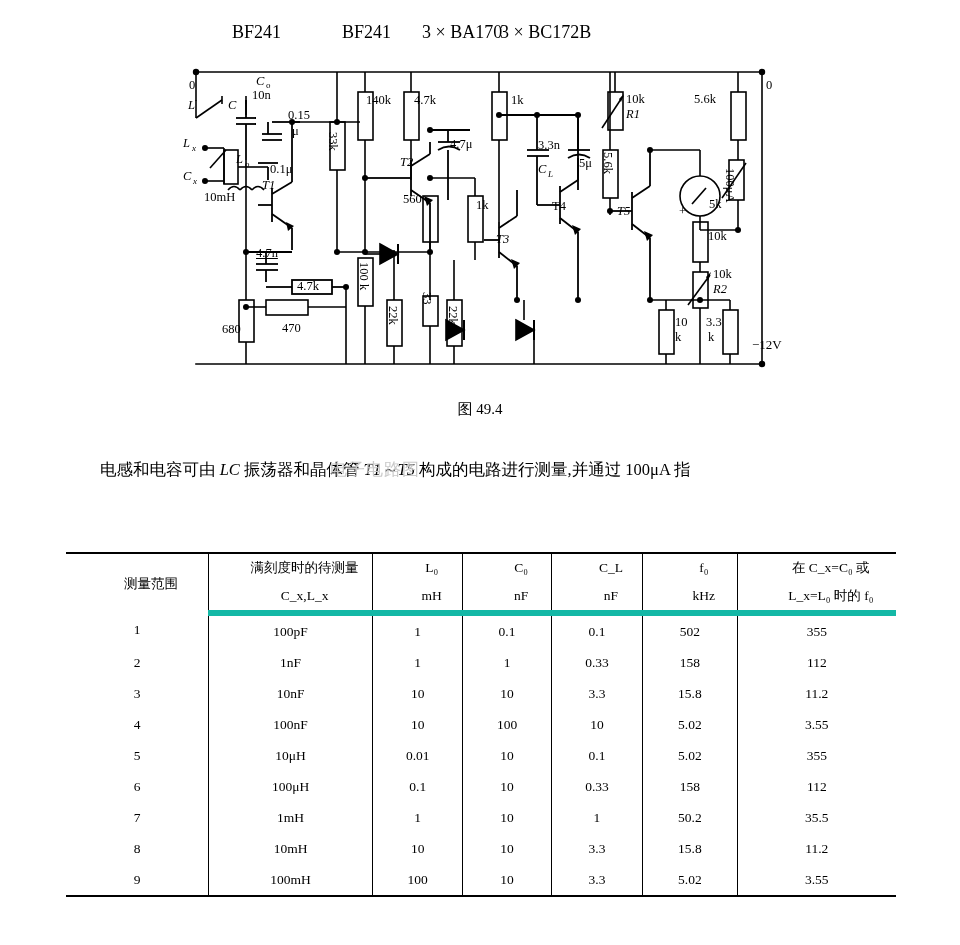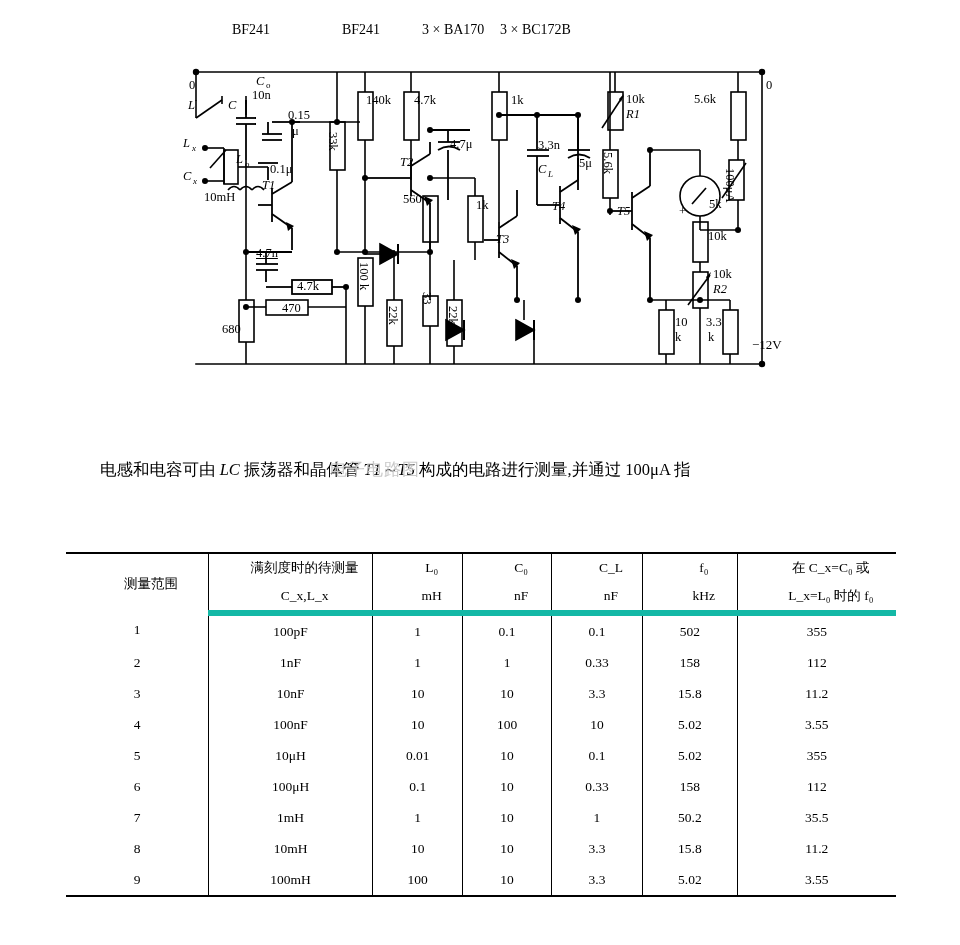--- a/index.html
+++ b/index.html
@@ -31,21 +31,21 @@
   }
   .schematic svg {
     display: block;
   }
   .dev-labels {
     position: absolute;
     left: 0;
     top: 22px;
     width: 896px;
     height: 22px;
-    font-size: 14px;
+    font-size: 18px;
   }
   .dev-labels span {
     position: absolute;
     white-space: nowrap;
   }
   .fig-caption {
     position: absolute;
     left: 0;
     top: 400px;
     width: 960px;
@@ -488,46 +488,47 @@
       <span style="position:absolute;left:450px;top:137px;">4.7μ</span>
       <span style="position:absolute;left:403px;top:192px;">560</span>
       <span style="position:absolute;left:476px;top:198px;">1k</span>
       <span style="position:absolute;left:511px;top:93px;">1k</span>
       <span style="position:absolute;left:538px;top:138px;">3.3n</span>
       <span style="position:absolute;left:538px;top:162px;font-style:italic;">C</span>
       <span style="position:absolute;left:548px;top:169px;font-size:9px;font-style:italic;">L</span>
       <span style="position:absolute;left:579px;top:156px;text-align:right;">5μ</span>
       <span style="position:absolute;left:600px;top:152px;writing-mode:vertical-rl;">5.6k</span>
       <span style="position:absolute;left:496px;top:232px;font-style:italic;">T3</span>
-      <span style="position:absolute;left:552px;top:199px;font-style:italic;">T4</span>
+      <span style="position:absolute;left:552px;top:199px;">T4</span>
       <span style="position:absolute;left:617px;top:204px;font-style:italic;">T5</span>
       <span style="position:absolute;left:626px;top:92px;">10k</span>
       <span style="position:absolute;left:626px;top:107px;font-style:italic;">R1</span>
       <span style="position:absolute;left:694px;top:92px;">5.6k</span>
       <span style="position:absolute;left:709px;top:150px;margin-top:47px;">5k</span>
       <span style="position:absolute;left:722px;top:168px;writing-mode:vertical-rl;">100μA</span>
       <span style="position:absolute;left:679px;top:204px;">+</span>
       <span style="position:absolute;left:708px;top:229px;">10k</span>
       <span style="position:absolute;left:713px;top:267px;">10k</span>
       <span style="position:absolute;left:713px;top:282px;font-style:italic;">R2</span>
       <span style="position:absolute;left:256px;top:246px;text-decoration:underline;">4.7n</span>
       <span style="position:absolute;left:297px;top:279px;">4.7k</span>
       <span style="position:absolute;left:356px;top:262px;writing-mode:vertical-rl;">100 k</span>
       <span style="position:absolute;left:222px;top:322px;">680</span>
-      <span style="position:absolute;left:282px;top:301px;">470</span>
+      <span style="position:absolute;left:282px;top:321px;">470</span>
       <span style="position:absolute;left:385px;top:306px;writing-mode:vertical-rl;">22k</span>
       <span style="position:absolute;left:419px;top:292px;writing-mode:vertical-rl;">33</span>
       <span style="position:absolute;left:445px;top:306px;writing-mode:vertical-rl;">22k</span>
       <span style="position:absolute;left:675px;top:315px;">10</span>
       <span style="position:absolute;left:675px;top:330px;">k</span>
       <span style="position:absolute;left:706px;top:315px;">3.3</span>
       <span style="position:absolute;left:708px;top:330px;">k</span>
       <span style="position:absolute;left:752px;top:337px;font-size:13px;">−12V</span>
     </div>
 
+    <div class="fig-caption">图 49.4</div>
   </div>
 
   <div class="para">
     <span class="indent"></span><span>电感和电容可由 </span><span class="ital">LC</span><span> 振荡器和晶体管 </span><span class="ital">T1～T5</span><span> 构成的电路进行测量,并通过 100μA 指</span><br>
   </div>
   <div class="watermark">电子电路图</div>
 
   <div class="tbl-wrap">
     <table class="data">
       <tbody>

